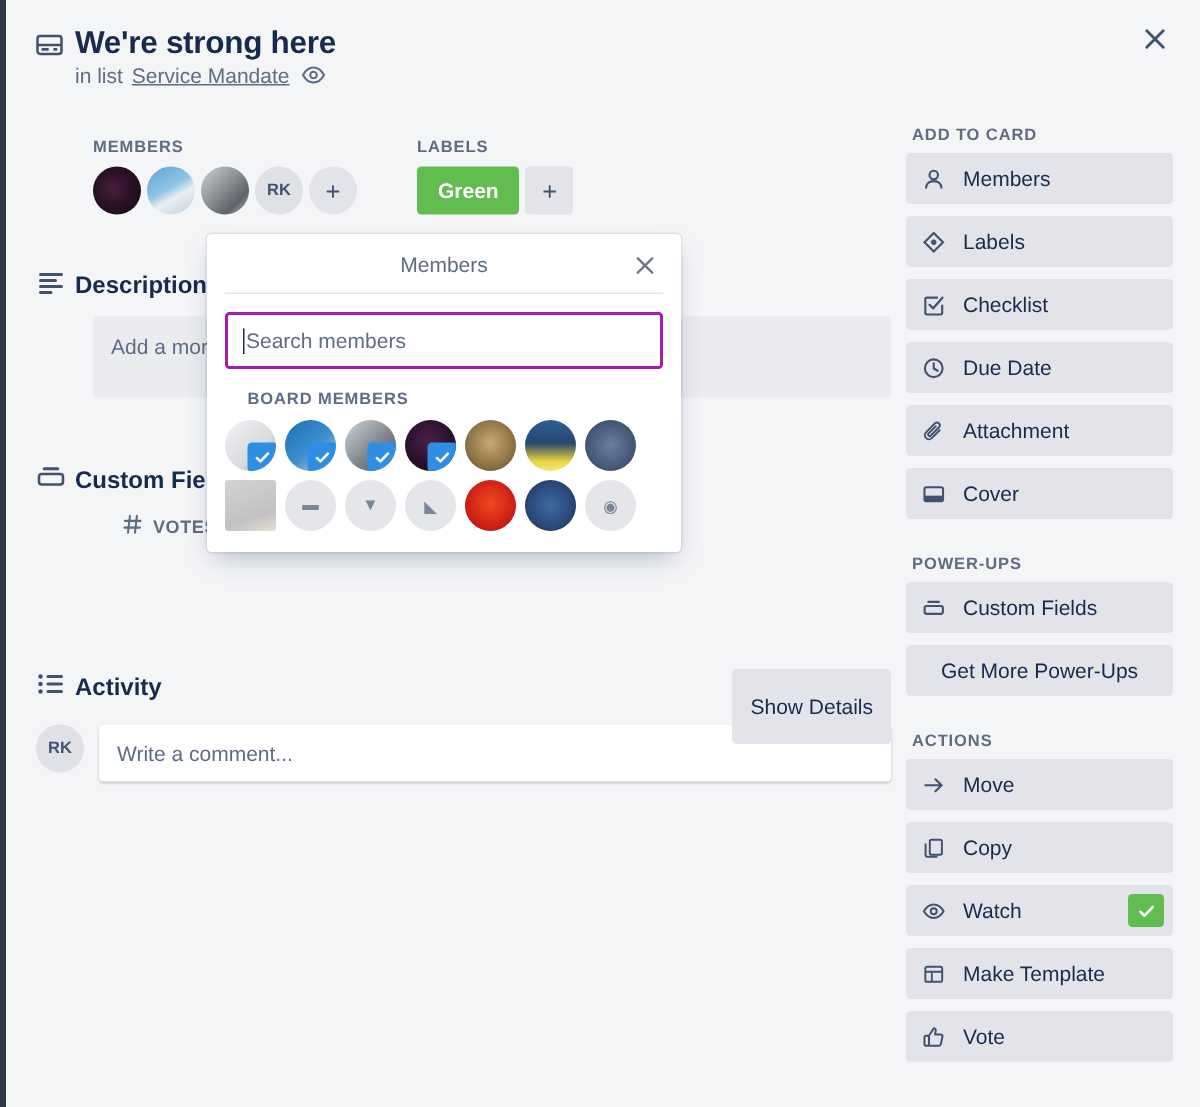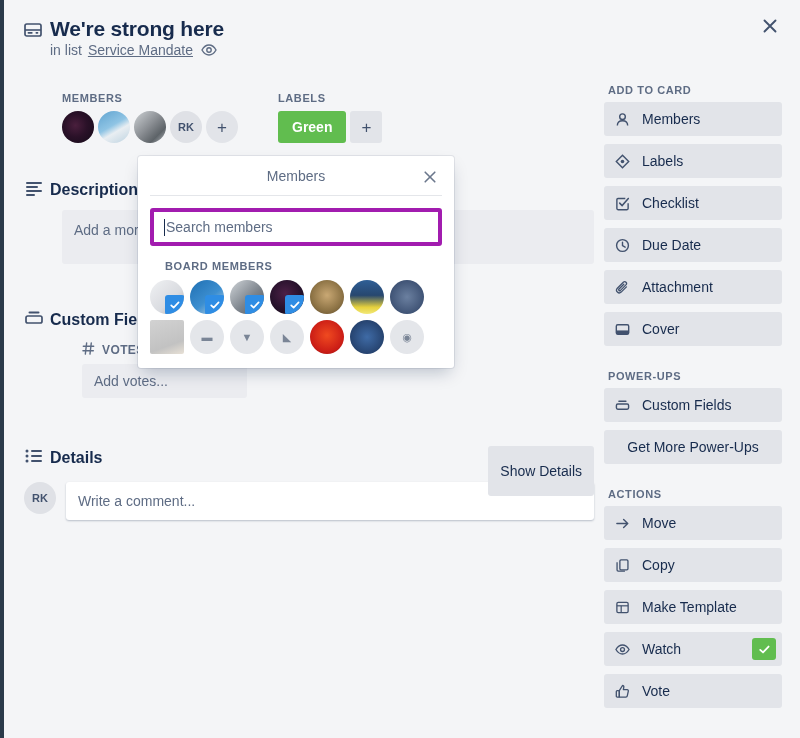--- a/index.html
+++ b/index.html
@@ -141,21 +141,21 @@
     border-bottom: 1px solid #e4e6ea; position: relative;
   }
   .pop-title { font-size: 14px; color: #5e6c84; }
   .pop-close {
     position: absolute; right: 0; top: 9px; width: 24px; height: 24px;
     display: flex; align-items: center; justify-content: center;
     color: #6b778c; cursor: pointer; border-radius: 3px;
   }
   .search-input {
     margin-top: 12px; width: 100%; height: 38px;
-    border: 4px solid #a21caf; border-radius: 3px;
+    border: 2px solid #a21caf; border-radius: 3px;
     background: #fff; font-size: 14px; color: #5e6c84;
     padding: 0 10px; display: flex; align-items: center;
     font-family: "Liberation Sans", sans-serif;
   }
   .search-input .caret {
     width: 1px; height: 17px; background: #172b4d; margin-right: 1px;
   }
   .pop-sub {
     margin-top: 14px; font-size: 11px; font-weight: bold;
     letter-spacing: .6px; color: #5e6c84; text-transform: uppercase; padding-left: 15px;
@@ -264,37 +264,36 @@
     </div>
     <div class="sec-body" style="margin-left:58px;margin-top:10px">
       <div class="votes-head">
         <span>
           <svg width="13" height="13" viewBox="0 0 14 14">
             <path d="M5 1 L3.6 13 M10 1 L8.6 13 M1.4 4.6 H12.6 M1 9.4 H12.2" stroke="#5e6c84" stroke-width="1.5" stroke-linecap="round"></path>
           </svg>
         </span>
         <span>VOTES</span>
       </div>
-      <div class="fake-input votes-input">Add votes...</div>
     </div>
   </div>
 
   <div class="section" style="top:446px">
     <div class="sec-head" style="position:relative">
       <div class="sec-icon">
         <svg width="20" height="20" viewBox="0 0 20 20">
           <circle cx="3" cy="5" r="1.5" fill="#42526e"></circle>
           <circle cx="3" cy="10" r="1.5" fill="#42526e"></circle>
           <circle cx="3" cy="15" r="1.5" fill="#42526e"></circle>
           <rect x="7" y="4" width="11" height="2" rx="1" fill="#42526e"></rect>
           <rect x="7" y="9" width="11" height="2" rx="1" fill="#42526e"></rect>
           <rect x="7" y="14" width="11" height="2" rx="1" fill="#42526e"></rect>
         </svg>
       </div>
-      <div class="sec-title">Details</div>
+      <div class="sec-title">Activity</div>
       <div class="show-details">Show Details</div>
     </div>
     <div class="comment-row">
       <div class="comment-av">RK</div>
       <div class="comment-input">Write a comment...</div>
     </div>
   </div>
 
   <div class="sidebar">
 
@@ -389,46 +388,46 @@
     </div>
 
     <div class="side-btn">
       <span class="sb-ico">
         <svg width="15" height="15" viewBox="0 0 16 16">
           <rect x="5.2" y="2" width="8.6" height="10.6" rx="1.2" fill="none" stroke="#42526e" stroke-width="1.4"></rect>
           <path d="M10.6 14 H3.4 A1.2 1.2 0 0 1 2.2 12.8 V4.6" fill="none" stroke="#42526e" stroke-width="1.4"></path>
         </svg>
       </span>
       <span>Copy</span>
-    </div>
-
-    <div class="side-btn">
-      <span class="sb-ico">
-        <svg width="15" height="15" viewBox="0 0 16 16">
-          <rect x="2" y="2.6" width="12" height="10.8" rx="1.4" fill="none" stroke="#42526e" stroke-width="1.4"></rect>
-          <path d="M2 6.2 H14" stroke="#42526e" stroke-width="1.3"></path>
-          <path d="M6.6 6.2 V13.4" stroke="#42526e" stroke-width="1.3"></path>
-        </svg>
-      </span>
-      <span>Make Template</span>
     </div>
 
     <div class="side-btn">
       <span class="sb-ico">
         <svg width="15" height="15" viewBox="0 0 16 16">
           <path d="M1 8 C3 4.6 5.4 3.2 8 3.2 C10.6 3.2 13 4.6 15 8 C13 11.4 10.6 12.8 8 12.8 C5.4 12.8 3 11.4 1 8Z" fill="none" stroke="#42526e" stroke-width="1.4"></path>
           <circle cx="8" cy="8" r="2.1" fill="none" stroke="#42526e" stroke-width="1.4"></circle>
         </svg>
       </span>
       <span>Watch</span>
       <span class="watch-badge">
         <svg width="13" height="13" viewBox="0 0 14 14">
           <path d="M2.4 7.4 L5.4 10.2 L11.4 3.8" fill="none" stroke="#fff" stroke-width="1.9" stroke-linecap="round" stroke-linejoin="round"></path>
         </svg>
       </span>
+    </div>
+
+    <div class="side-btn">
+      <span class="sb-ico">
+        <svg width="15" height="15" viewBox="0 0 16 16">
+          <rect x="2" y="2.6" width="12" height="10.8" rx="1.4" fill="none" stroke="#42526e" stroke-width="1.4"></rect>
+          <path d="M2 6.2 H14" stroke="#42526e" stroke-width="1.3"></path>
+          <path d="M6.6 6.2 V13.4" stroke="#42526e" stroke-width="1.3"></path>
+        </svg>
+      </span>
+      <span>Make Template</span>
     </div>
 
     <div class="side-btn">
       <span class="sb-ico">
         <svg width="15" height="15" viewBox="0 0 16 16">
           <path d="M4.6 14 V7 L8 1.6 C9 1.6 9.6 2.4 9.4 3.4 L8.9 6 H13 A1.3 1.3 0 0 1 14.2 7.6 L13.1 12.7 A1.6 1.6 0 0 1 11.6 14 Z" fill="none" stroke="#42526e" stroke-width="1.4" stroke-linejoin="round"></path>
           <rect x="1.4" y="7" width="3.2" height="7" rx="1" fill="none" stroke="#42526e" stroke-width="1.4"></rect>
         </svg>
       </span>
       <span>Vote</span>

